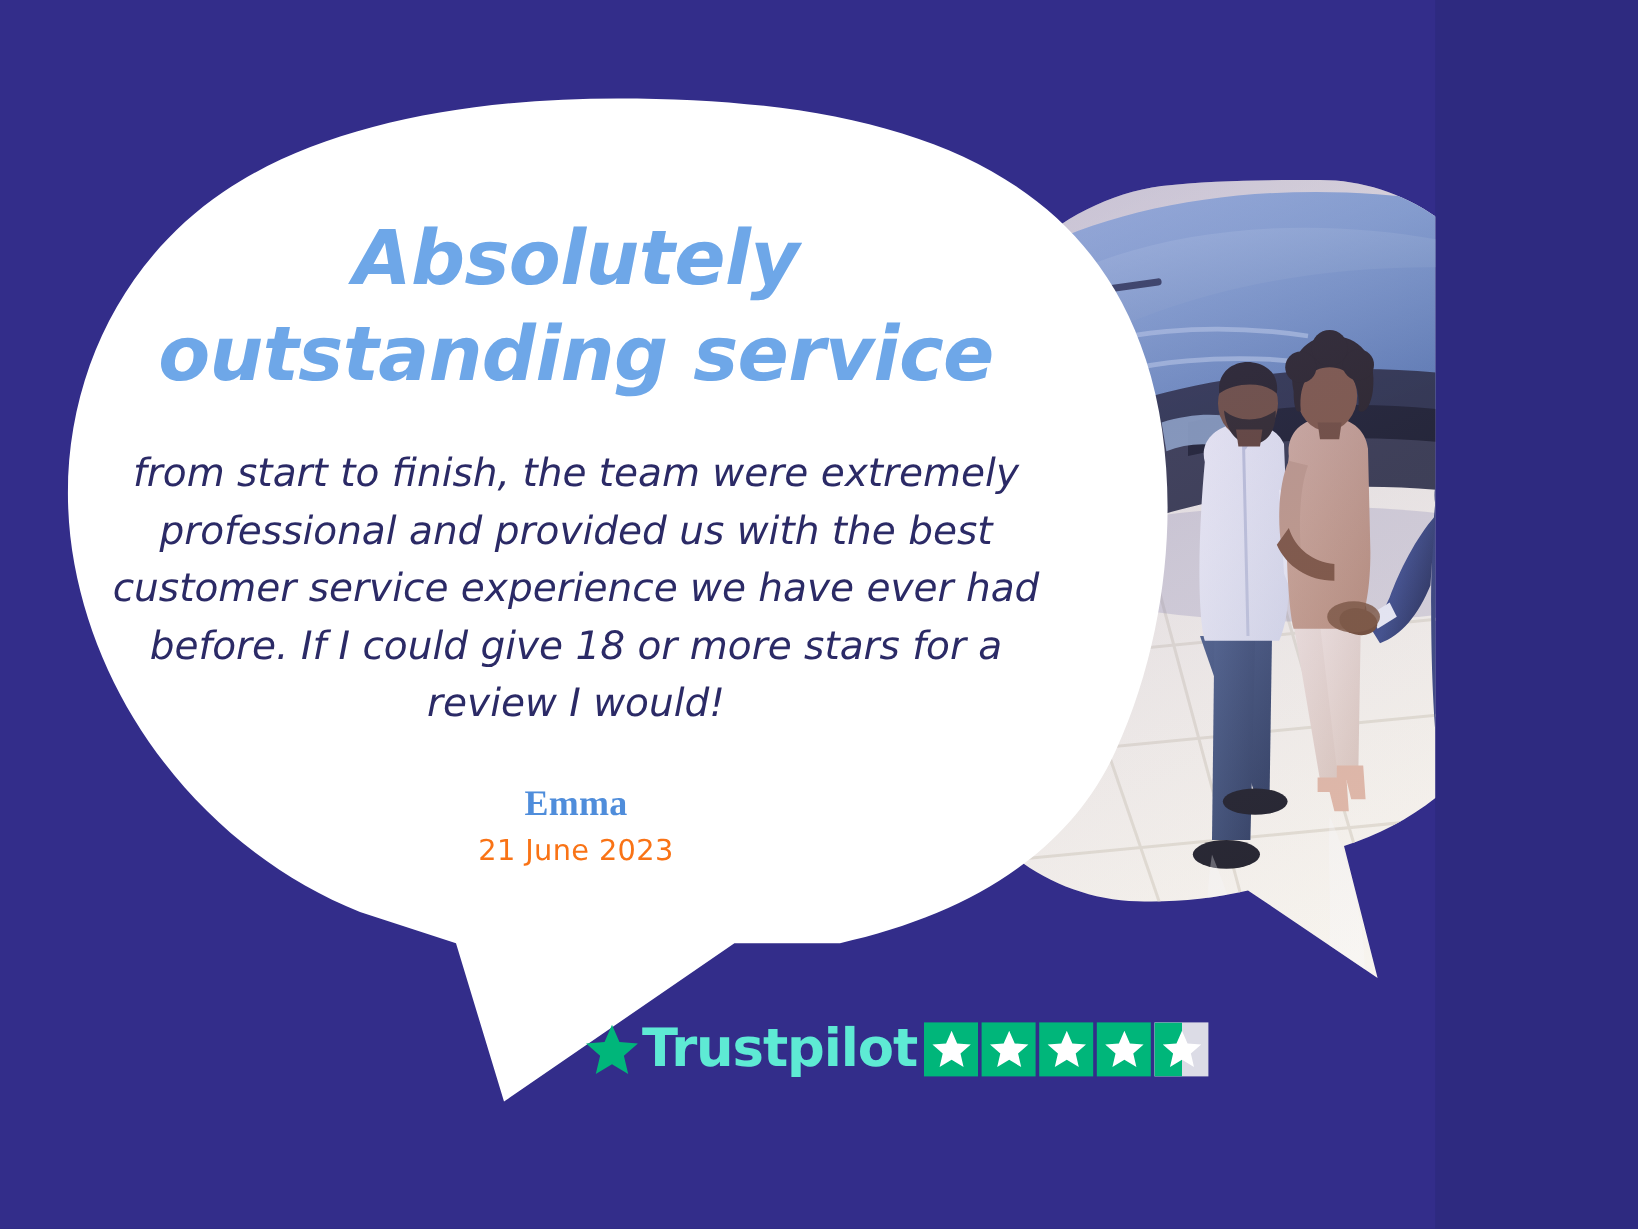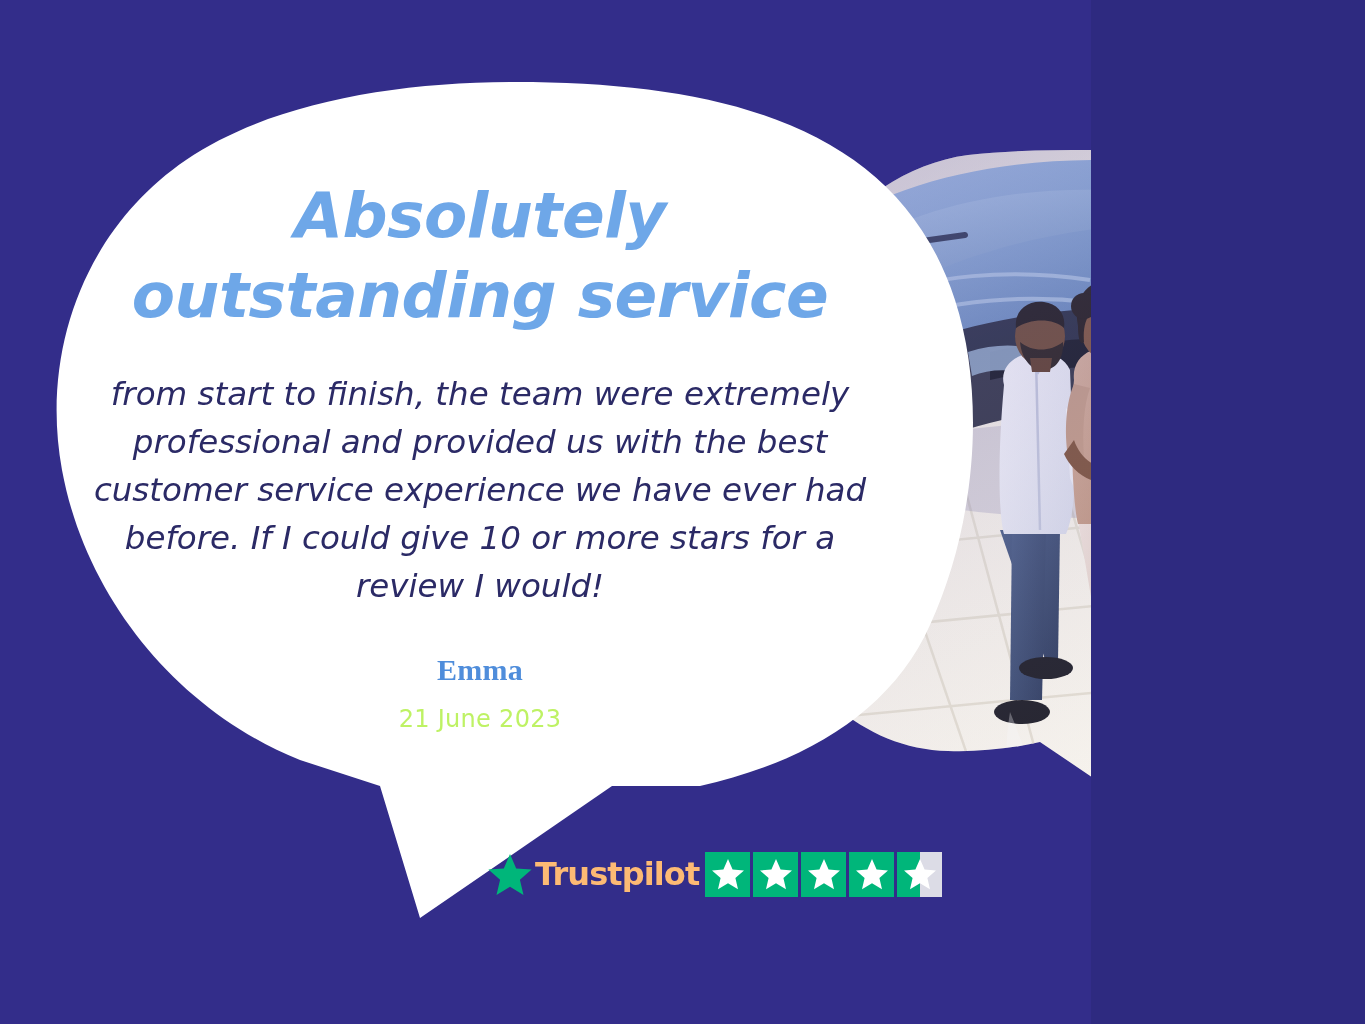--- a/index.html
+++ b/index.html
@@ -9,21 +9,21 @@
   }
   body {
     width: 1365px;
     height: 1024px;
     overflow: hidden;
     font-family: "Liberation Sans", sans-serif;
   }
 
   #stage {
     position: relative;
-    width: 1091px;
+    width: 1196px;
     height: 1024px;
     background: #332d8a;
     overflow: hidden;
   }
 
   .layer {
     position: absolute;
     inset: 0;
     width: 1365px;
     height: 1024px;
@@ -70,46 +70,46 @@
     color: #4f8ddb;
     margin-top: 42px;
     letter-spacing: 0.2px;
   }
 
   #reviewer-date {
     font-family: "DejaVu Sans", sans-serif;
     font-weight: normal;
     font-size: 24px;
     line-height: 30px;
-    color: #bef264;
-    margin-top: 16px;
+    color: #f97316;
+    margin-top: 6px;
     letter-spacing: 0.3px;
   }
 
   
   #trustpilot {
     position: absolute;
     left: 487px;
     top: 849px;
     height: 50px;
     display: flex;
     align-items: center;
     z-index: 60;
   }
   #tp-logo {
     display: flex;
     align-items: center;
     height: 50px;
     margin-right: 6px;
   }
   #tp-wordmark {
-    color: #fdba74;
+    color: #5eead4;
     font-family: "DejaVu Sans", sans-serif;
     font-weight: bold;
-    font-size: 32px;
+    font-size: 44px;
     letter-spacing: -0.9px;
     margin-left: 2px;
     line-height: 1;
   }
   #tp-stars {
     display: flex;
     gap: 3px;
     height: 45px;
     align-items: center;
   }
@@ -374,21 +374,21 @@
              L 420 918
              L 380 786
              L 300 760
              C 180 712, 86 600, 62 470
              C 40 350, 86 228, 186 160
              C 268 104, 392 82, 515 82 Z" fill="#ffffff"></path>
   </svg>
 
   <div id="quote-block">
     <div id="headline">Absolutely outstanding service</div>
-    <div id="quote-body">from start to finish, the team were extremely professional and provided us with the best customer service experience we have ever had before. If I could give 10 or more stars for a review I would!</div>
+    <div id="quote-body">from start to finish, the team were extremely professional and provided us with the best customer service experience we have ever had before. If I could give 18 or more stars for a review I would!</div>
     <div id="reviewer-name">Emma</div>
     <div id="reviewer-date">21 June 2023</div>
   </div>
 
   <div id="trustpilot">
     <div id="tp-logo">
       <svg width="46" height="44" viewBox="0 0 46 44">
         <polygon points="23,2 29.2,16.4 44.6,17.6 32.9,27.8 36.5,43 23,34.8 9.5,43 13.1,27.8 1.4,17.6 16.8,16.4" fill="#00b67a"></polygon>
       </svg>
       <span id="tp-wordmark">Trustpilot</span>

